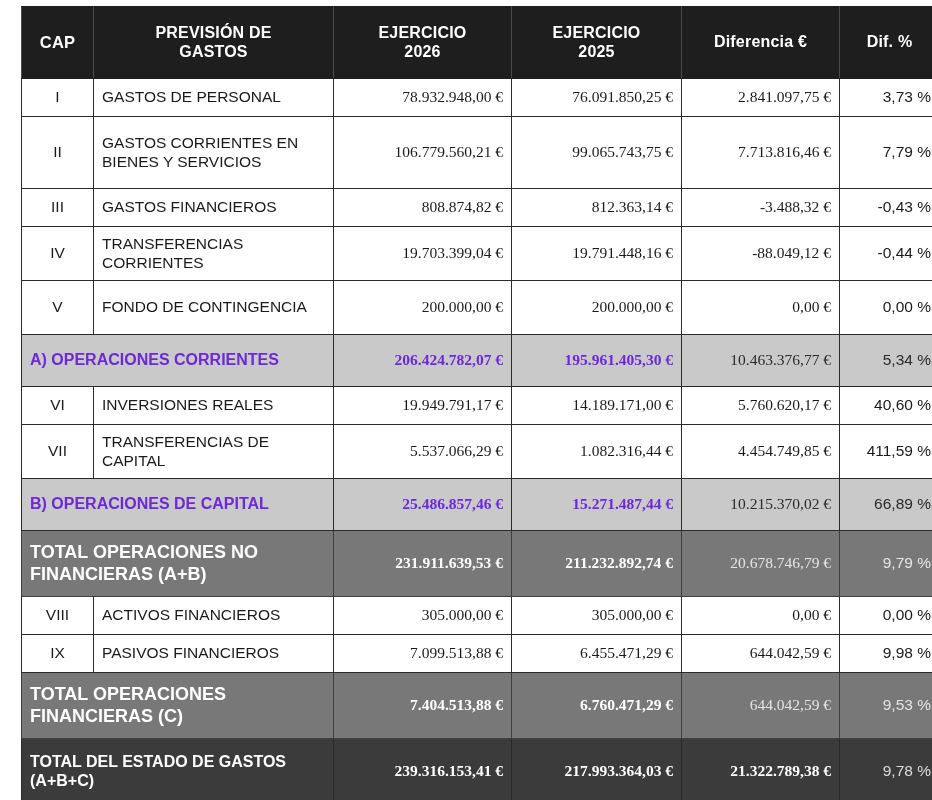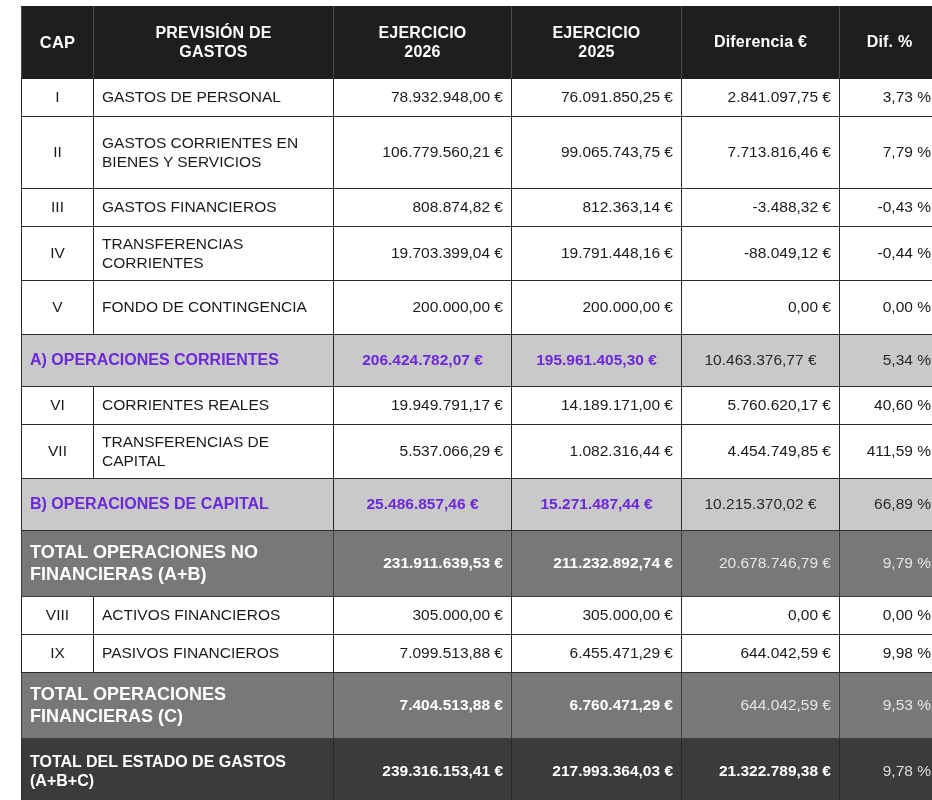--- a/index.html
+++ b/index.html
@@ -61,36 +61,35 @@
   thead tr.head-row th.h-dif,
   thead tr.head-row th.h-pct { font-weight: bold; }
 
   
   tr.data-row td {
     background: #ffffff;
     color: #1a1a1a;
   }
   td.cap       { text-align: center; font-size: 15.5px; }
   td.desc      { text-align: left; }
-  td.num       { text-align: right; white-space: nowrap; }
+  td.num       { text-align: right; white-space: nowrap; font-family: Liberation Serif, serif; }
   td.pct       { text-align: right; white-space: nowrap; }
 
   
   tr.subtotal-row td {
     background: #c9c9c9;
     color: #6d28d9;
   }
   tr.subtotal-row td.label {
     font-weight: bold;
     text-align: left;
     font-size: 16px;
   }
   tr.subtotal-row td.num {
     font-weight: bold;
-    text-align: center;
   }
   tr.subtotal-row td.dif,
   tr.subtotal-row td.pct {
     font-weight: normal;
     color: #2a2a2a;
   }
 
   
   tr.total-row td {
     background: #787878;
@@ -215,21 +214,21 @@
         </tr>
         <tr class="h-sub subtotal-row">
           <td class="label" colspan="2">A) OPERACIONES CORRIENTES</td>
           <td class="num">206.424.782,07 €</td>
           <td class="num">195.961.405,30 €</td>
           <td class="num dif">10.463.376,77 €</td>
           <td class="pct">5,34 %</td>
         </tr>
         <tr class="h-1 data-row">
           <td class="cap">VI</td>
-          <td class="desc">CORRIENTES REALES</td>
+          <td class="desc">INVERSIONES REALES</td>
           <td class="num">19.949.791,17 €</td>
           <td class="num">14.189.171,00 €</td>
           <td class="num dif">5.760.620,17 €</td>
           <td class="pct">40,60 %</td>
         </tr>
         <tr class="h-2 data-row">
           <td class="cap">VII</td>
           <td class="desc">TRANSFERENCIAS DE CAPITAL</td>
           <td class="num">5.537.066,29 €</td>
           <td class="num">1.082.316,44 €</td>

